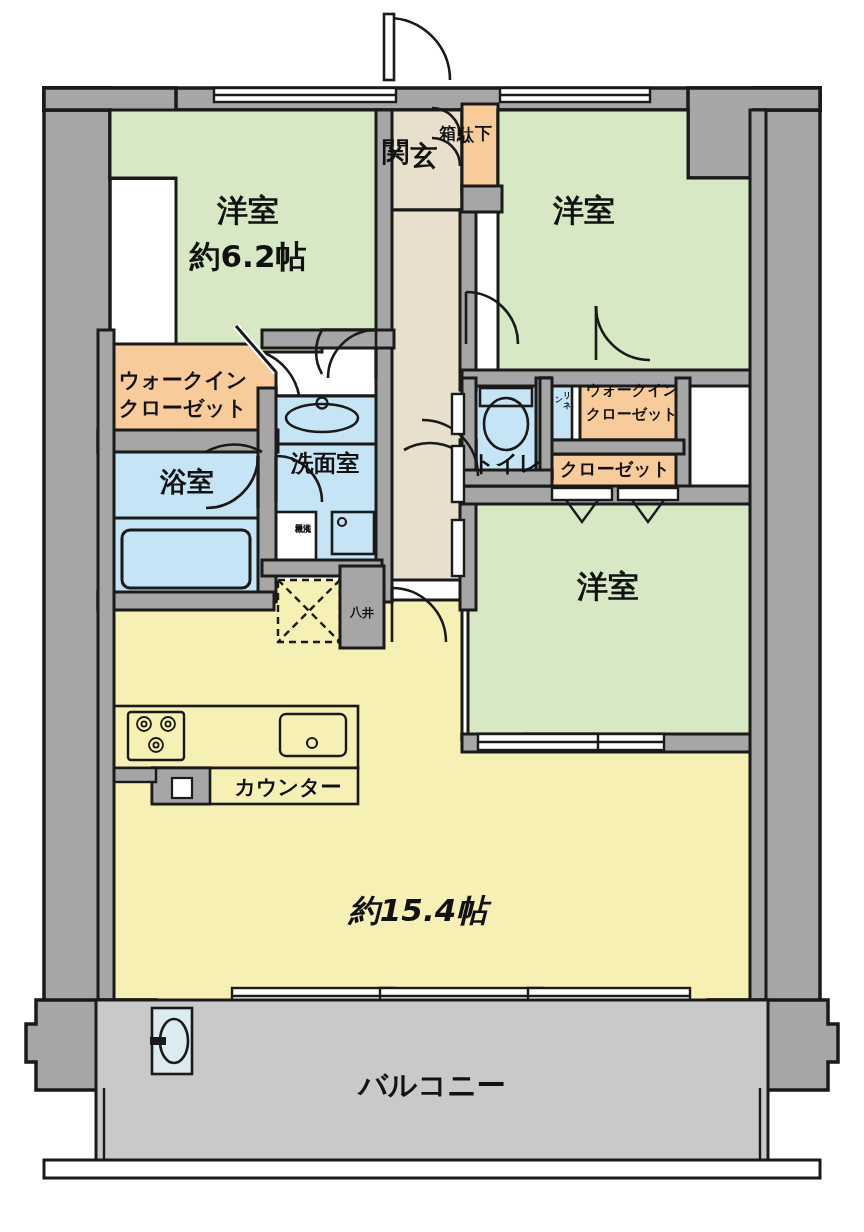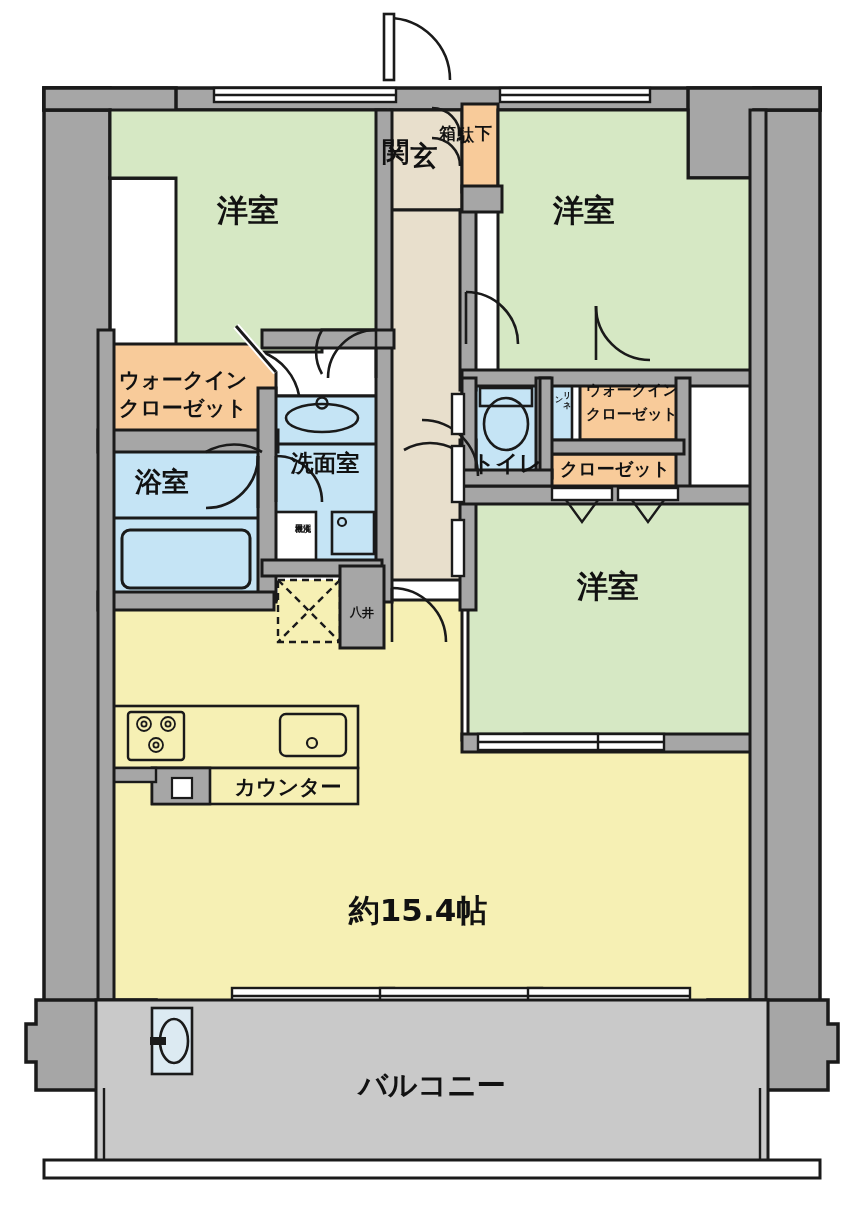--- a/index.html
+++ b/index.html
@@ -247,38 +247,39 @@
       <rect x="44" y="1160" width="776" height="18" fill="#ffffff" stroke="#1a1a1a" stroke-width="3"></rect>
 
       <rect x="152" y="1008" width="40" height="66" fill="#dceaf2" stroke="#1a1a1a" stroke-width="2.6"></rect>
       <ellipse cx="174" cy="1041" rx="14" ry="22" fill="none" stroke="#1a1a1a" stroke-width="2.6"></ellipse>
       <rect x="150" y="1037" width="16" height="8" fill="#1a1a1a"></rect>
     </g>
 
   </svg>
 
   <div class="lbl room" style="left:180px;top:192px;width:136px;">洋室</div>
+  <div class="lbl room" style="left:160px;top:238px;width:176px;">約6.2帖</div>
 
   <div class="lbl room" style="left:516px;top:192px;width:136px;">洋室</div>
 
   <div class="lbl room" style="left:540px;top:568px;width:136px;">洋室</div>
 
-  <div class="lbl room" style="left:330px;top:892px;width:176px;">約15.4帖</div>
+  <div class="lbl room" style="left:330px;top:892px;width:176px;font-style:italic;">約15.4帖</div>
 
   <div class="lbl room vert" style="left:404px;top:118px;width:34px;font-size:27px;line-height:1.05;">玄
 関</div>
 
   <div class="lbl tiny vert" style="left:468px;top:112px;width:24px;line-height:1.05;">下
 駄
 箱</div>
 
   <div class="lbl small" style="left:108px;top:368px;width:150px;">ウォークイン</div>
   <div class="lbl small" style="left:108px;top:396px;width:150px;">クローゼット</div>
 
-  <div class="lbl small" style="left:110px;top:466px;width:104px;font-size:27px;">浴室</div>
+  <div class="lbl small" style="left:110px;top:466px;width:104px;font-size:27px;text-align:right;">浴室</div>
 
   <div class="lbl small" style="left:272px;top:450px;width:106px;font-size:23px;">洗面室</div>
 
   <div class="lbl small" style="left:470px;top:450px;width:74px;font-size:23px;">トイレ</div>
 
   <div class="lbl micro vert" style="left:552px;top:386px;width:18px;line-height:1.0;">リネ
 ン</div>
 
   <div class="lbl micro vert" style="left:278px;top:518px;width:32px;line-height:1.0;">洗濯
 機置</div>

